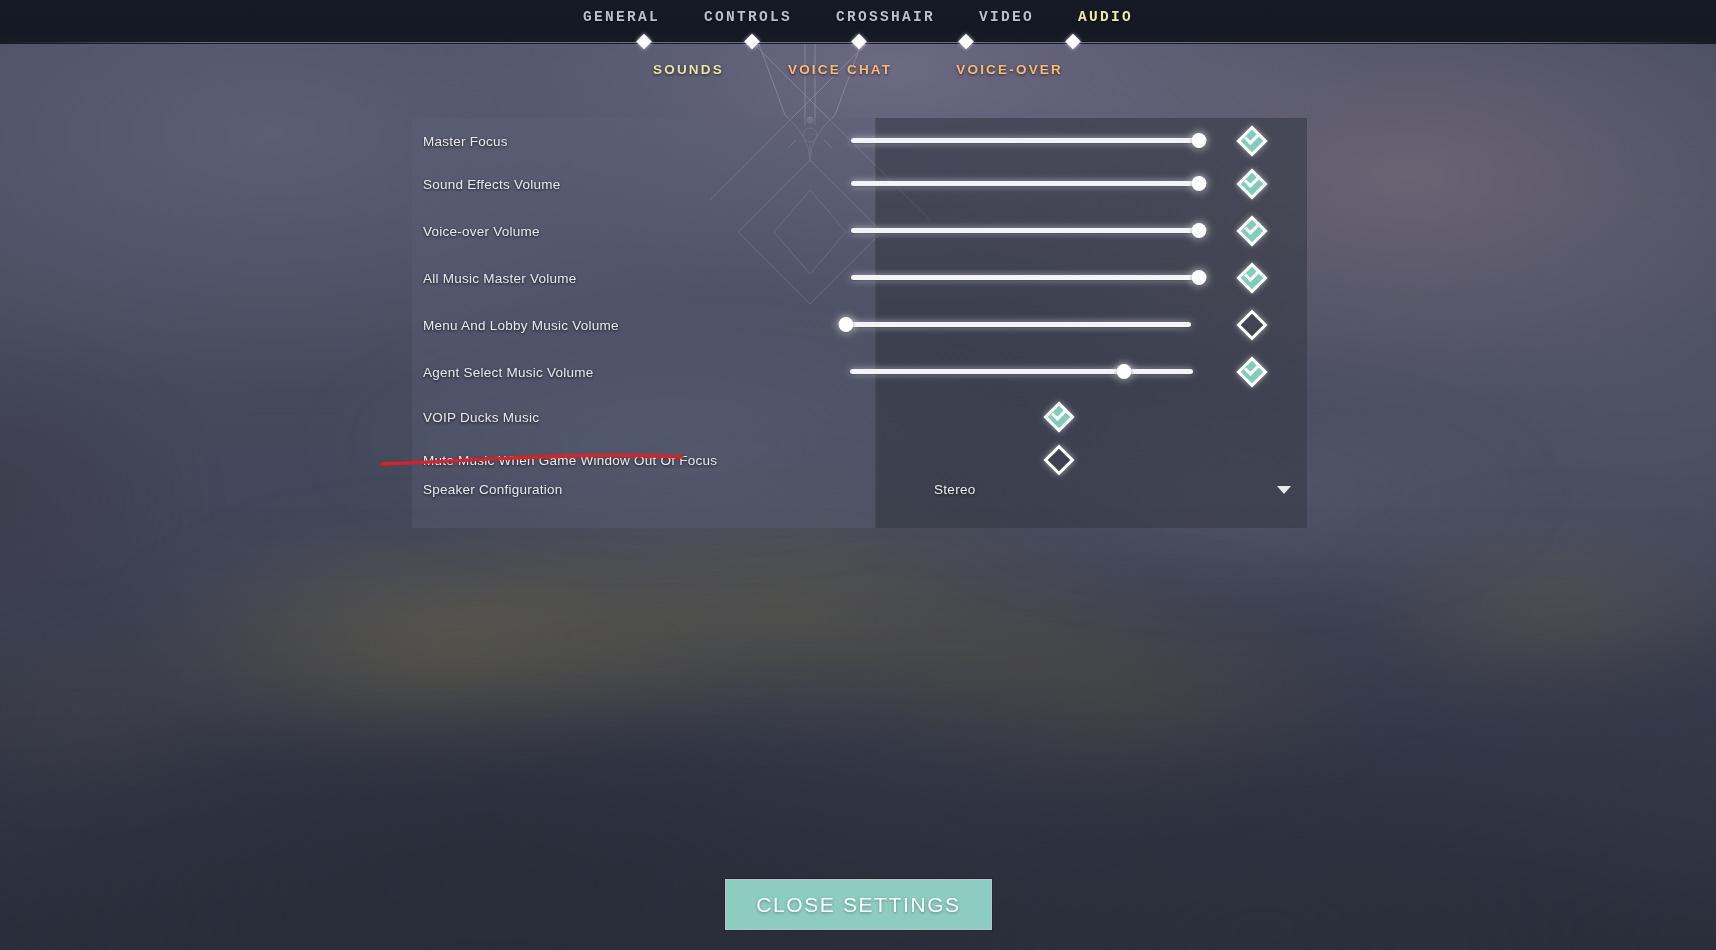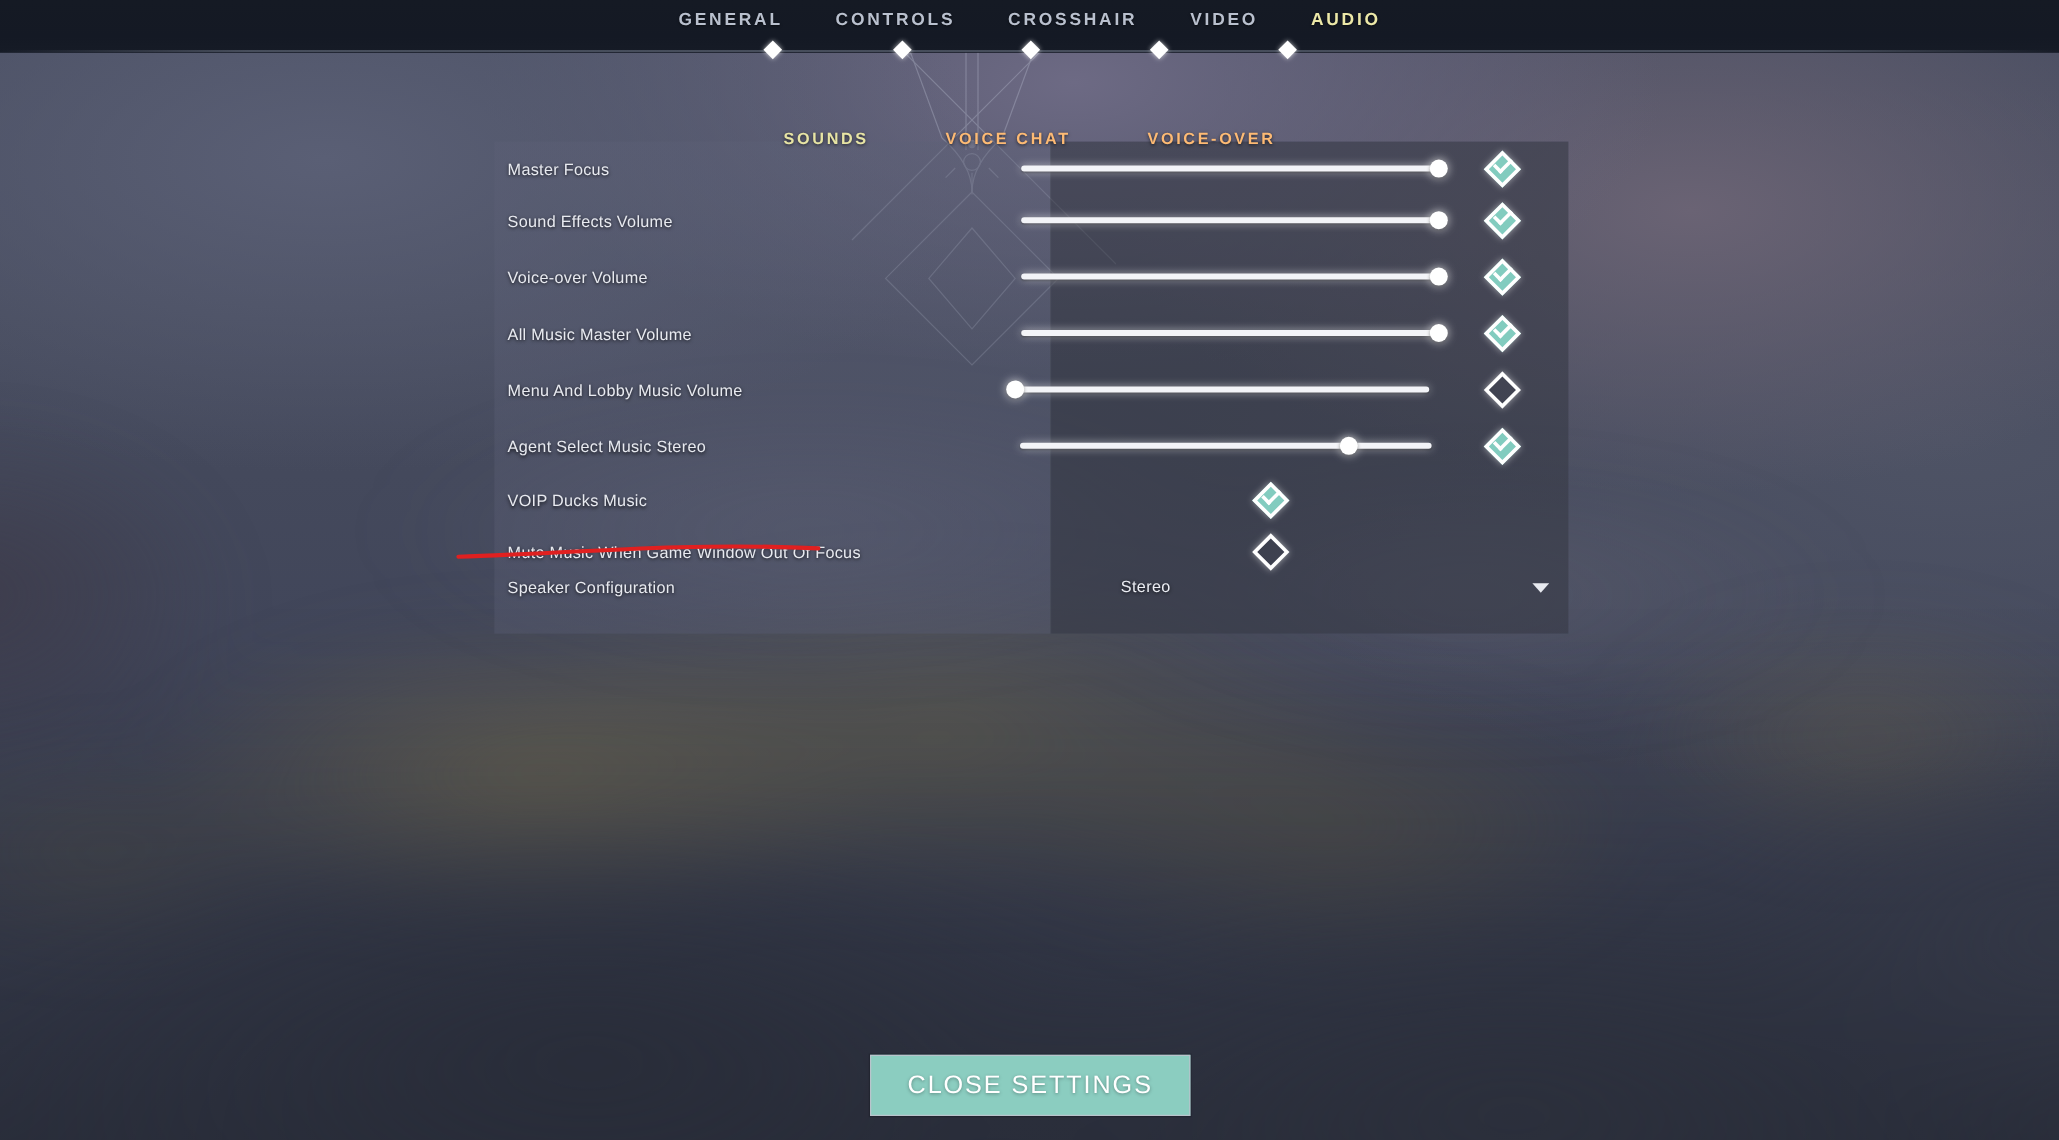--- a/index.html
+++ b/index.html
@@ -53,38 +53,39 @@
     z-index:4;
   }
   .tabs {
     position:absolute; top:9px; left:0; width:100%;
     display:flex; justify-content:center; gap:44px;
   }
   .tab {
     font-size:14.5px; letter-spacing:2.3px; font-weight:bold;
     color:#b9c0ce; white-space:nowrap; cursor:pointer;
     text-shadow:0 1px 2px rgba(0,0,0,.6);
+    font-family:Liberation Mono, monospace;
   }
   .tab.active { color:#ece8a8; }
   .navline {
     position:absolute; left:0; top:42px; width:100%; height:1px;
     background:linear-gradient(90deg, rgba(160,170,190,0) 0%, rgba(170,180,200,.55) 12%, rgba(170,180,200,.55) 88%, rgba(160,170,190,0) 100%);
     z-index:5;
   }
   .markers { position:absolute; top:36px; left:0; width:100%; height:14px; z-index:6; }
   .marker {
     position:absolute; width:11px; height:11px; background:#ffffff;
     transform:translate(-50%,0) rotate(45deg);
     box-shadow:0 0 4px rgba(255,255,255,.7);
   }
 
   
   #subnav {
     position:absolute; top:62px; left:0; width:100%;
-    display:flex; justify-content:center; gap:64px; z-index:4;margin-top:46px;
+    display:flex; justify-content:center; gap:64px; z-index:4;
   }
   .subtab {
     font-size:13.5px; letter-spacing:2.2px; font-weight:bold;
     color:#fdba74; cursor:pointer;
     text-shadow:0 1px 3px rgba(0,0,0,.65);
   }
   .subtab.active { color:#e7e4a4; }
 
   
   #watermark { position:absolute; left:690px; top:40px; width:240px; height:420px; z-index:2; opacity:.5; }
@@ -283,21 +284,21 @@
       <div class="track"></div>
       <div class="knob" style="left:0%"></div>
     </div>
     <div class="cbox" style="left:825px">
       <div class="dia"></div>
 
     </div>
   </div>
 
   <div class="row" style="top:231px">
-    <div class="label">Agent Select Music Stereo</div>
+    <div class="label">Agent Select Music Volume</div>
     <div class="slider" style="left:438px; width:343px">
       <div class="track"></div>
       <div class="knob" style="left:80%"></div>
     </div>
     <div class="cbox on" style="left:825px">
       <div class="dia"></div>
       <div class="tick"></div>
     </div>
   </div>
 

